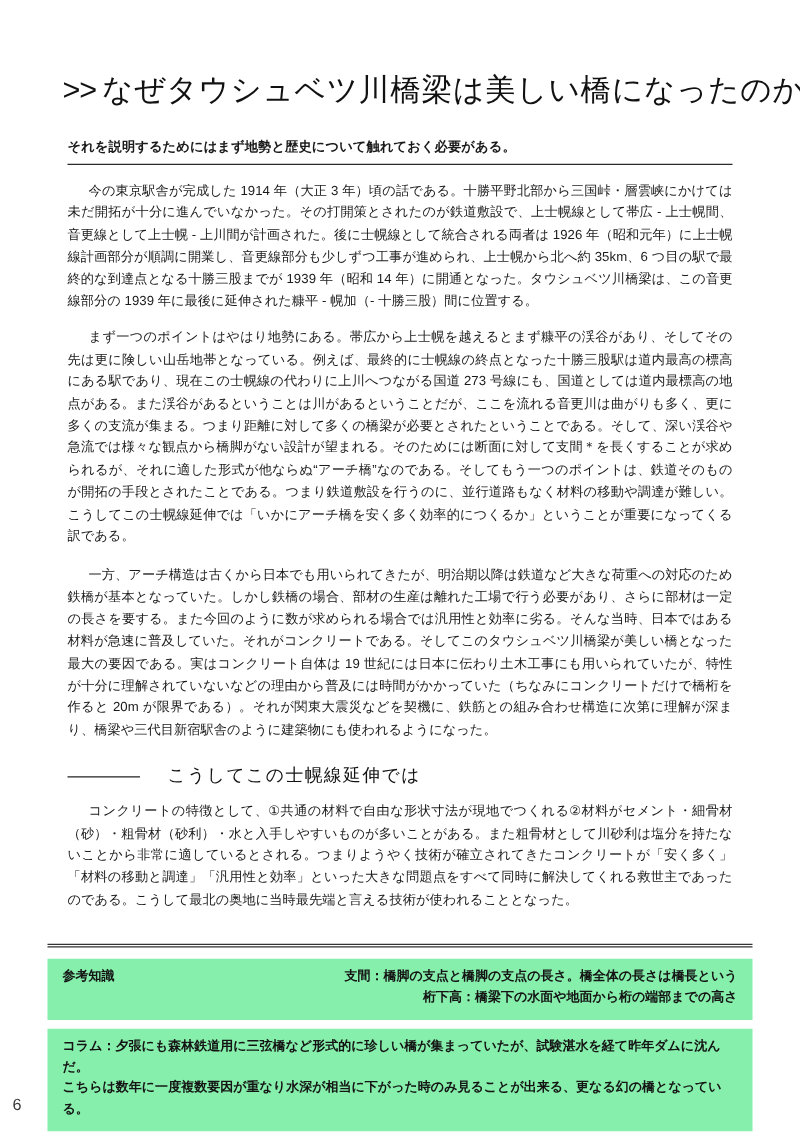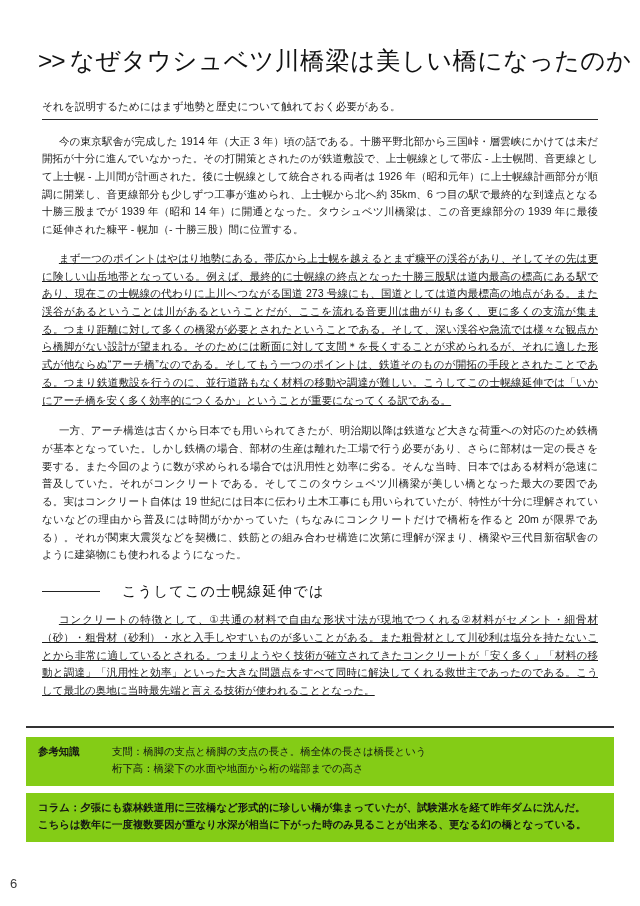--- a/index.html
+++ b/index.html
@@ -15,21 +15,21 @@
     font-family: "Liberation Sans", "DejaVu Sans", sans-serif;
     color: #1a1a1a;
     overflow: hidden;
   }
 
   .page {
     position: relative;
     width: 640px;
     height: 906px;
     box-sizing: border-box;
-    padding: 4px;
+    padding: 16px;
   }
 
   
   .title-block {
     padding: 42px 34px 0 34px;
   }
   .doc-title {
     font-size: 24.5px;
     font-weight: 400;
     letter-spacing: 0.6px;
@@ -42,21 +42,21 @@
     letter-spacing: -1px;
     margin-right: 5px;
   }
 
   
   .lead-wrap {
     margin: 22px 38px 0 38px;
   }
   .lead-text {
     font-size: 10.6px;
-    font-weight: 400;
+    font-weight: 700;
     line-height: 1.5;
     color: #1a1a1a;
     letter-spacing: 0.1px;
   }
   .lead-rule {
     margin-top: 4px;
     border-top: 1px solid #2b2b2b;
     height: 0;
     width: 100%;
   }
@@ -70,21 +70,20 @@
     line-height: 1.68;
     text-align: justify;
     text-justify: inter-character;
     margin: 13px 0 0 0;
     text-indent: 1.6em;
     letter-spacing: 0.05px;
     color: #1a1a1a;
   }
   p.para.tight {
     margin-top: 11px;
-    text-decoration: underline;
   }
 
   
   .section-head {
     display: flex;
     align-items: center;
     margin: 19px 0 2px 0;
   }
   .section-rule {
     display: inline-block;
@@ -109,21 +108,21 @@
     border-bottom: 1.1px solid #333333;
     height: 2.6px;
     box-sizing: border-box;
   }
 
   
   .footer-boxes {
     margin: 9px 22px 0 22px;
   }
   .note-box {
-    background: #84cc16;
+    background: #86efac;
     padding: 7px 12px 8px 12px;
     box-sizing: border-box;
   }
   .note-box + .note-box {
     margin-top: 7px;
   }
   .note-row {
     display: flex;
     align-items: flex-start;
     font-size: 10.4px;
@@ -133,21 +132,22 @@
   }
   .note-label {
     flex: none;
     width: 74px;
     font-weight: 700;
   }
   .note-defs {
     flex: 1;
   }
   .note-def-line {
-    font-weight: 400;
+    font-weight: 700;
+    text-align: right;
   }
   .column-line {
     font-size: 10.4px;
     line-height: 1.62;
     font-weight: 700;
     color: #141414;
     letter-spacing: 0.02px;
   }
 
   

